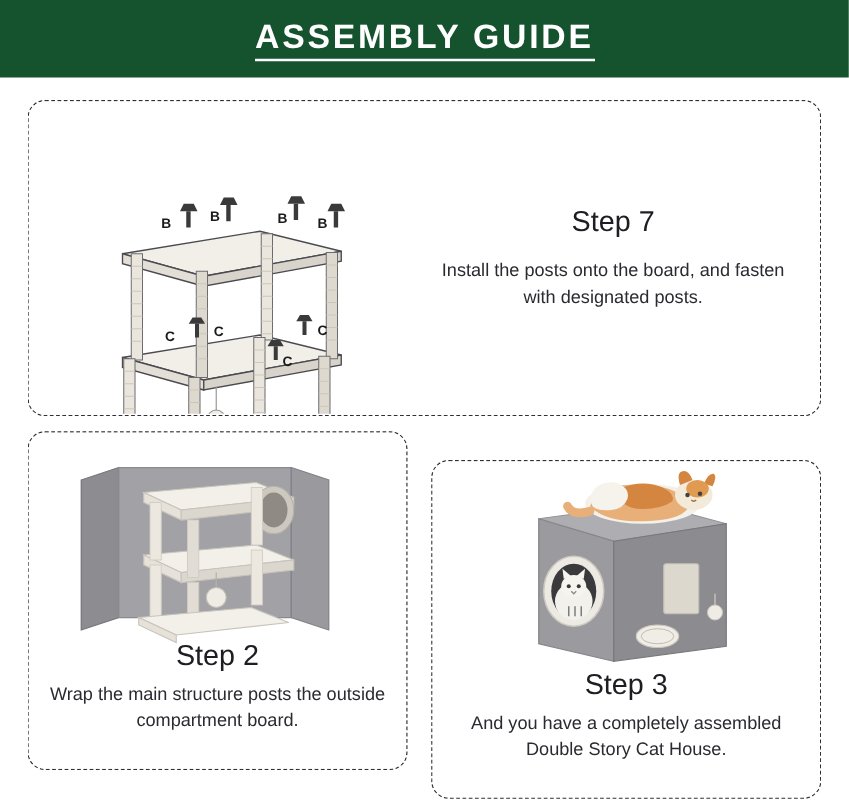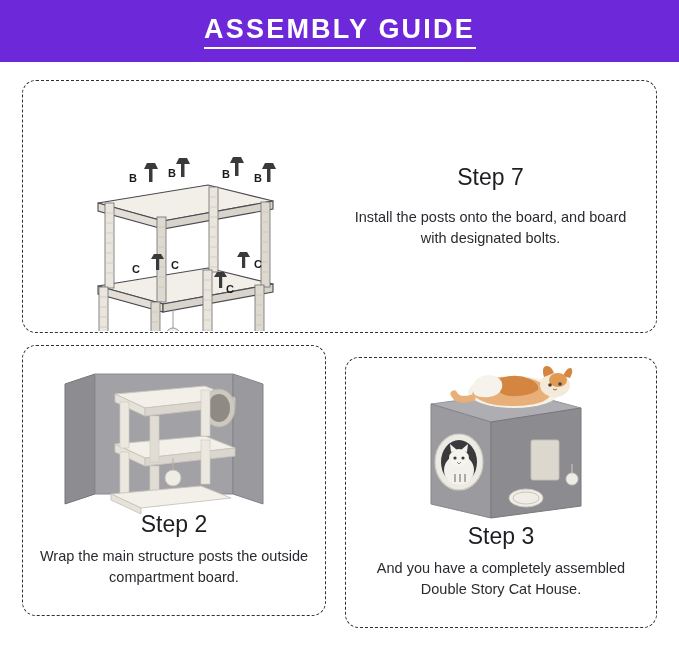--- a/index.html
+++ b/index.html
@@ -17,21 +17,21 @@
     position: relative;
     width: 679px;
     height: 646px;
     background: #ffffff;
     box-sizing: border-box;
   }
 
   
   .header {
     height: 62px;
-    background: #6d28d9;
+    background: #14532d;
     display: flex;
     align-items: center;
     justify-content: center;
     position: relative;
   }
   .header-title {
     color: #ffffff;
     font-size: 27px;
     font-weight: bold;
     letter-spacing: 2.2px;
@@ -65,21 +65,21 @@
     align-items: center;
   }
   #panel-step2 {
     left: 22px;
     top: 345px;
     width: 304px;
     height: 271px;
   }
   #panel-step3 {
     left: 345px;
-    top: 357px;
+    top: 368px;
     width: 312px;
     height: 271px;
   }
 
   .step-title {
     font-size: 23px;
     color: #1d1d22;
     text-align: center;
     margin: 0 0 8px 0;
     font-weight: normal;
@@ -296,21 +296,21 @@
 
         <text class="letter" x="127" y="271">B</text>
         <text class="letter" x="147" y="286">B</text>
         <text class="letter" x="101" y="303">B</text>
         <text class="letter" x="252" y="302">B</text>
       </svg>
     </div>
 
     <div class="s1-text">
       <div class="step-title">Step 7</div>
-      <div class="step-desc">Install the posts onto the board, and board with designated bolts.</div>
+      <div class="step-desc">Install the posts onto the board, and fasten with designated posts.</div>
     </div>
   </div>
 
   <div class="panel" id="panel-step2">
     <div class="fig-area">
       <svg width="302" height="170" viewBox="0 0 302 170">
 
         <polygon points="42,38 72,28 72,148 42,158" fill="#8d8d91" stroke="#75757a" stroke-width="1"></polygon>
 
         <polygon points="72,28 210,28 210,148 72,148" fill="#a2a2a6" stroke="#8a8a8e" stroke-width="1"></polygon>

